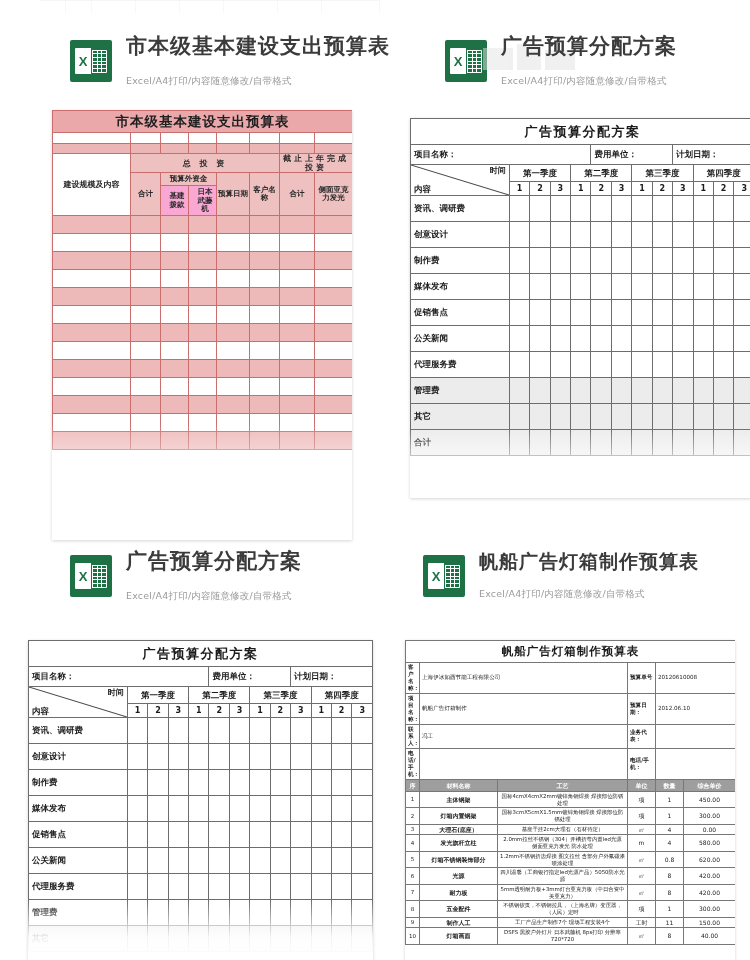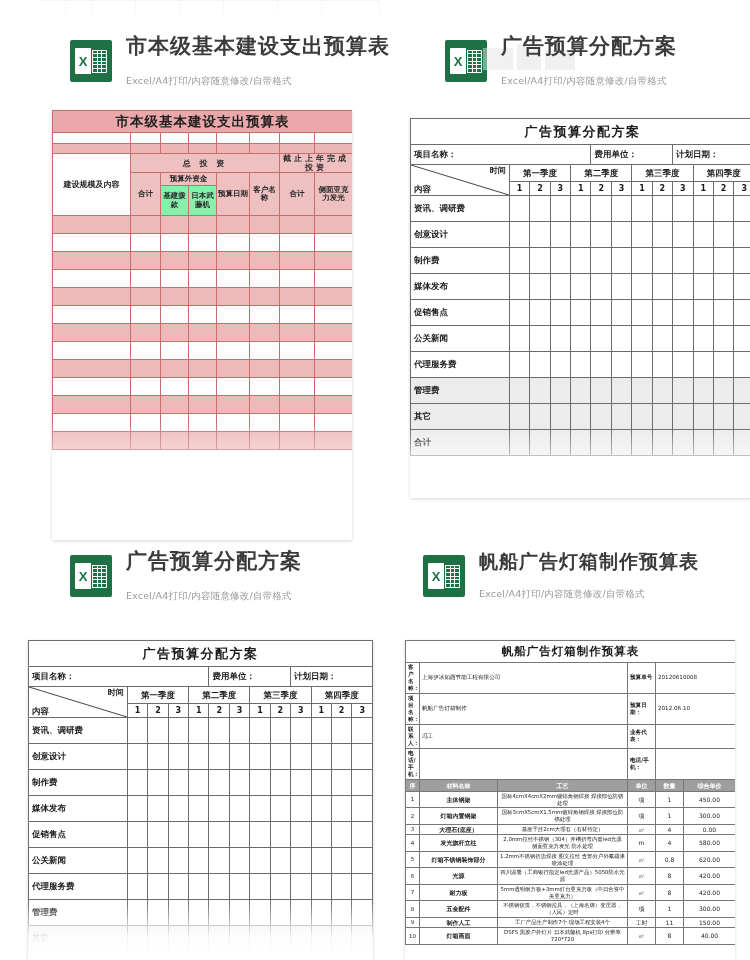--- a/index.html
+++ b/index.html
@@ -83,21 +83,21 @@
     font-weight: 700; line-height: 1.15; word-break: break-all;
   }
   .tbl-pink .ttl {
     background: #eaa8aa; font-size: 13.5px; font-weight: 700; height: 22px;
     letter-spacing: 1px; color: #1f1f1f;
   }
   .tbl-pink .blank-w { background: #fff; height: 11px; border-left: 1px solid #c96d6d; }
   .tbl-pink .blank-p { background: #edb6b6; height: 10px; }
   .tbl-pink .grp { background: #eec0c0; height: 13px; font-size: 8px; letter-spacing: 3px; }
   .tbl-pink .sub { background: #eec0c0; height: 13px; font-size: 7.5px; }
-  .tbl-pink .leaf { background: #86efac; height: 30px; font-size: 7.5px; }
+  .tbl-pink .leaf { background: #f9a8d4; height: 30px; font-size: 7.5px; padding-left: 6px; }
   .tbl-pink .rowp td { background: #eeb9b9; height: 18px; }
   .tbl-pink .roww td { background: #fff; height: 18px; }
   .tbl-pink .nameCell { background: #fff; font-size: 8px; }
 
   
   .tbl-wt { width: 100%; border-collapse: collapse; table-layout: fixed; }
   .tbl-wt td {
     border: 1px solid #6d6d6d; font-size: 8px; color: #1b1b1b;
     padding: 1px 3px; vertical-align: middle; line-height: 1.2;
   }

